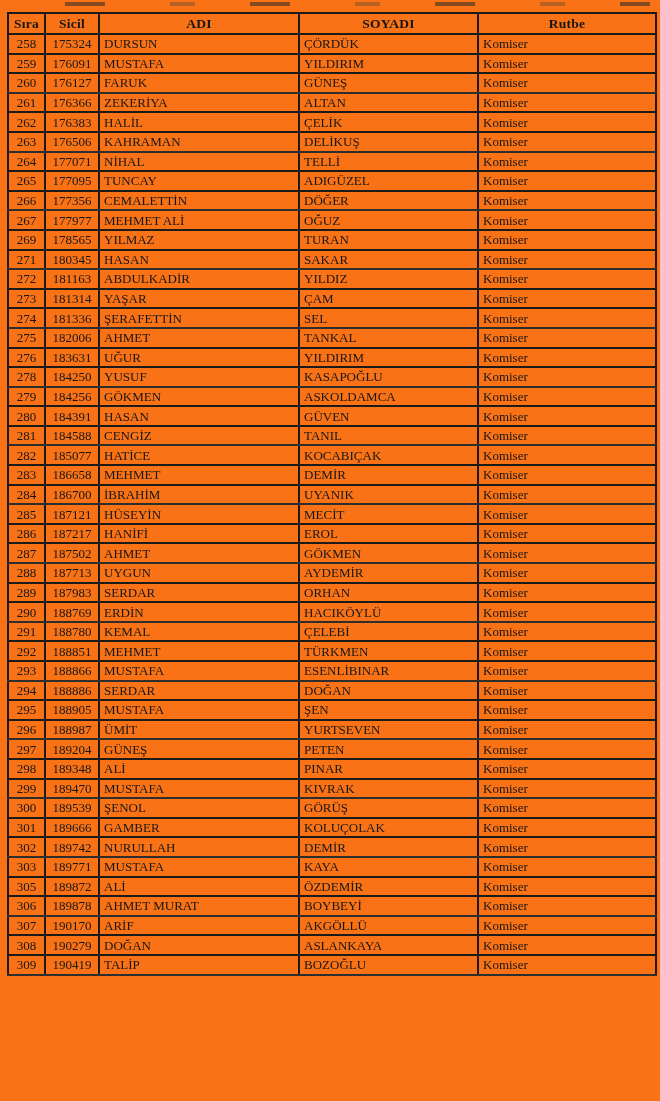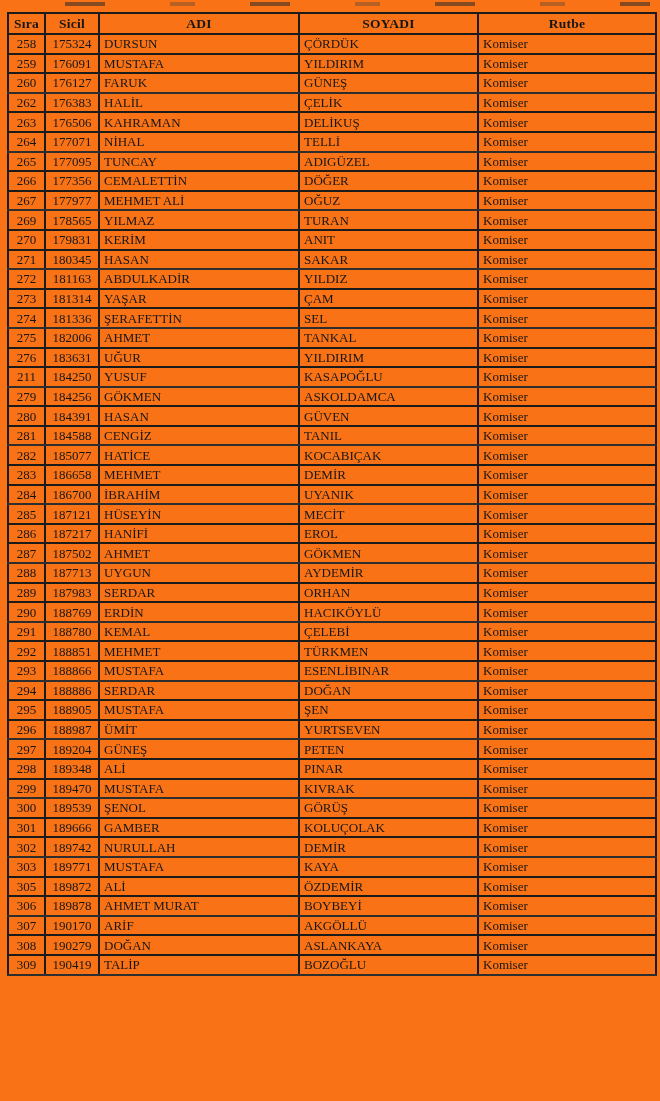--- a/index.html
+++ b/index.html
@@ -120,20 +120,27 @@
           <td class="col-rutbe">Komiser</td>
         </tr>
         <tr>
           <td class="col-sira">260</td>
           <td class="col-sicil">176127</td>
           <td class="col-adi">FARUK</td>
           <td class="col-soyadi">GÜNEŞ</td>
           <td class="col-rutbe">Komiser</td>
         </tr>
         <tr>
+          <td class="col-sira">261</td>
+          <td class="col-sicil">176366</td>
+          <td class="col-adi">ZEKERİYA</td>
+          <td class="col-soyadi">ALTAN</td>
+          <td class="col-rutbe">Komiser</td>
+        </tr>
+        <tr>
           <td class="col-sira">262</td>
           <td class="col-sicil">176383</td>
           <td class="col-adi">HALİL</td>
           <td class="col-soyadi">ÇELİK</td>
           <td class="col-rutbe">Komiser</td>
         </tr>
         <tr>
           <td class="col-sira">263</td>
           <td class="col-sicil">176506</td>
           <td class="col-adi">KAHRAMAN</td>
@@ -169,27 +176,20 @@
           <td class="col-rutbe">Komiser</td>
         </tr>
         <tr>
           <td class="col-sira">269</td>
           <td class="col-sicil">178565</td>
           <td class="col-adi">YILMAZ</td>
           <td class="col-soyadi">TURAN</td>
           <td class="col-rutbe">Komiser</td>
         </tr>
         <tr>
-          <td class="col-sira">270</td>
-          <td class="col-sicil">179831</td>
-          <td class="col-adi">KERİM</td>
-          <td class="col-soyadi">ANIT</td>
-          <td class="col-rutbe">Komiser</td>
-        </tr>
-        <tr>
           <td class="col-sira">271</td>
           <td class="col-sicil">180345</td>
           <td class="col-adi">HASAN</td>
           <td class="col-soyadi">SAKAR</td>
           <td class="col-rutbe">Komiser</td>
         </tr>
         <tr>
           <td class="col-sira">272</td>
           <td class="col-sicil">181163</td>
           <td class="col-adi">ABDULKADİR</td>
@@ -218,21 +218,21 @@
           <td class="col-rutbe">Komiser</td>
         </tr>
         <tr>
           <td class="col-sira">276</td>
           <td class="col-sicil">183631</td>
           <td class="col-adi">UĞUR</td>
           <td class="col-soyadi">YILDIRIM</td>
           <td class="col-rutbe">Komiser</td>
         </tr>
         <tr>
-          <td class="col-sira">211</td>
+          <td class="col-sira">278</td>
           <td class="col-sicil">184250</td>
           <td class="col-adi">YUSUF</td>
           <td class="col-soyadi">KASAPOĞLU</td>
           <td class="col-rutbe">Komiser</td>
         </tr>
         <tr>
           <td class="col-sira">279</td>
           <td class="col-sicil">184256</td>
           <td class="col-adi">GÖKMEN</td>
           <td class="col-soyadi">ASKOLDAMCA</td>

